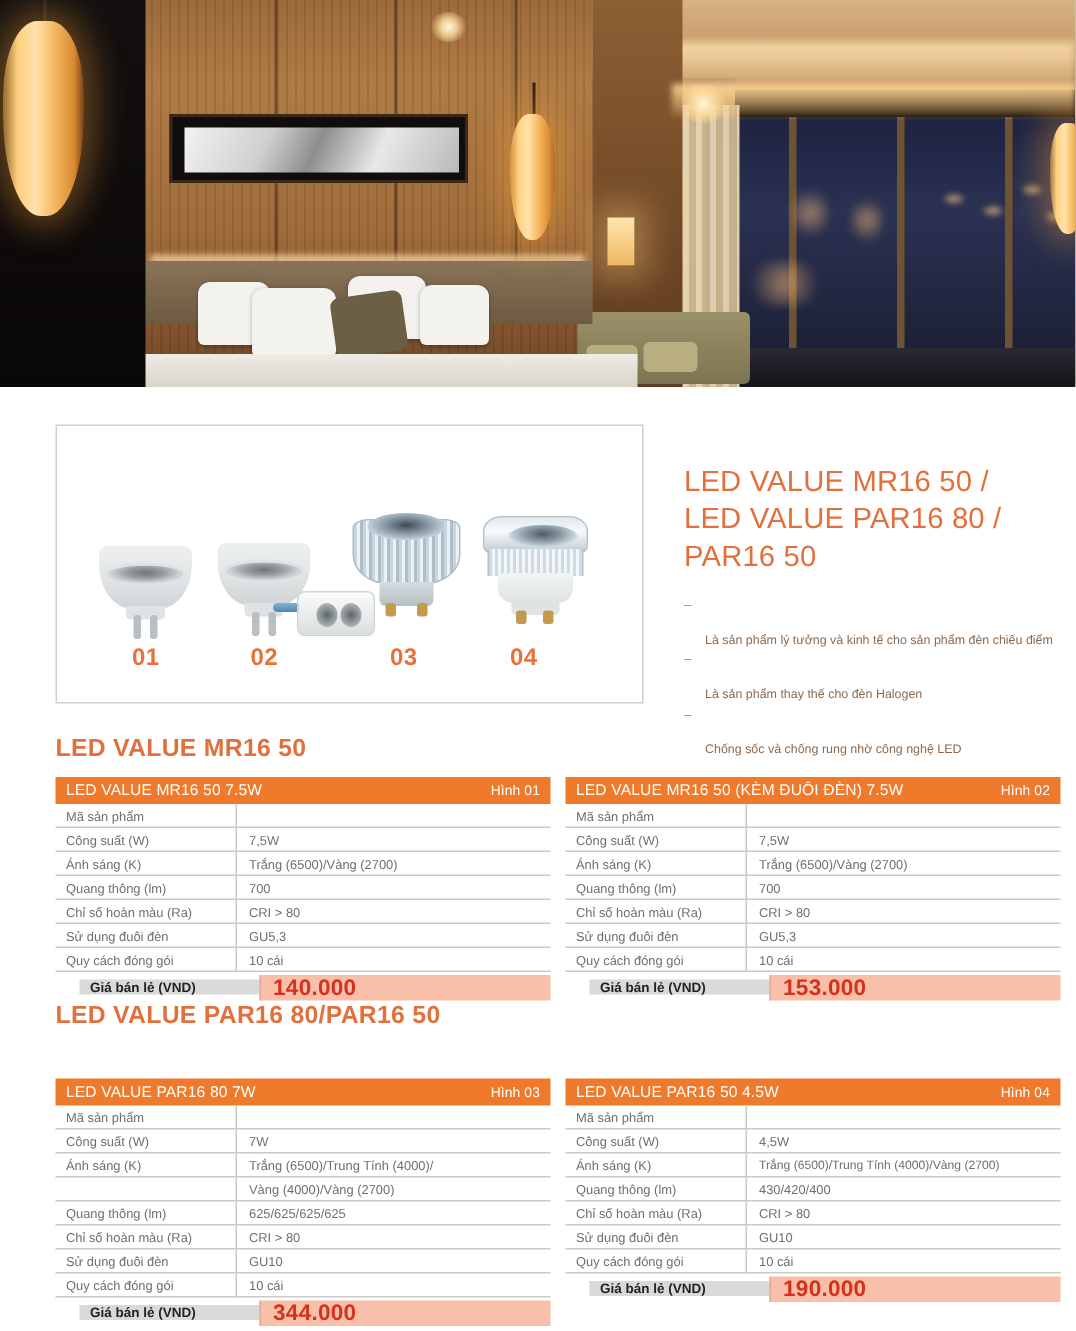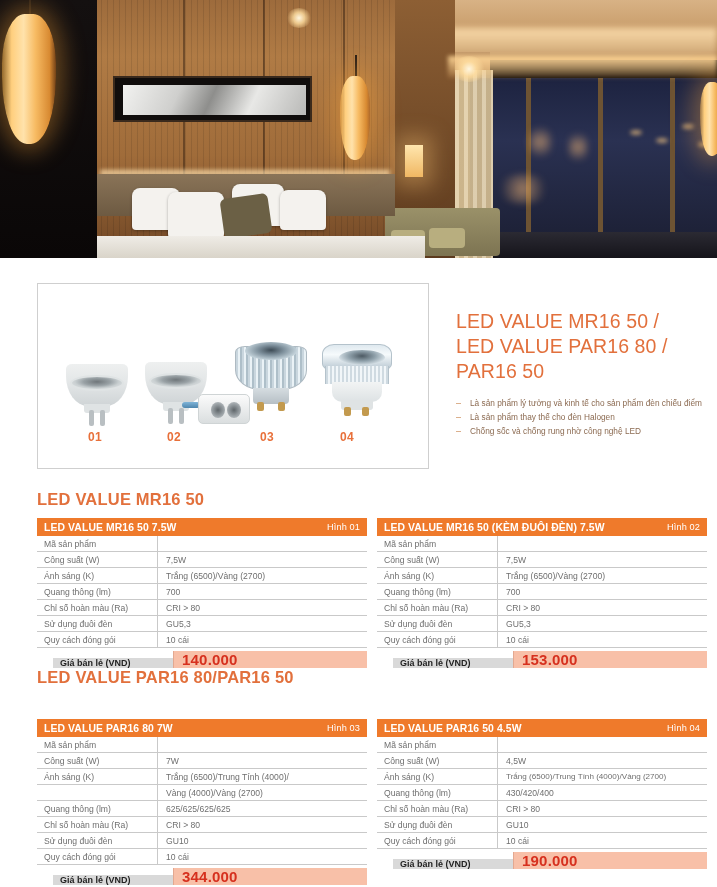--- a/index.html
+++ b/index.html
@@ -133,21 +133,21 @@
     position:absolute; background:#b8ae7f; border-radius:4px;
   }
 
   
   .prod-box {
     position:absolute; left:37px; top:283px; width:392px; height:186px;
     border:1px solid #cfcfcf; background:#fff;
   }
   .lamp { position:absolute; }
   .lamp-label {
-    position:absolute; font-size:12px; font-weight:bold; color:#e8703a;
+    position:absolute; font-size:16px; font-weight:bold; color:#e8703a;
     letter-spacing:.3px;
   }
 
   
   .mr16-body {
     position:absolute; left:0; top:14px; width:62px; height:42px;
     background: linear-gradient(to bottom, #eef0f0 0%, #e3e6e7 45%, #cfd4d6 100%);
     border-radius: 6px 6px 22px 22px / 5px 5px 30px 30px;
   }
   .mr16-face {
@@ -229,56 +229,56 @@
   .title-block h1 {
     font-size:19.5px; line-height:25px; font-weight:normal;
     color:#e2703c; letter-spacing:.1px;
   }
   .bullets { margin-top:13px; }
   .bullet { display:flex; margin-bottom:1px; }
   .bullet .dash {
     width:14px; flex:0 0 14px; color:#c8864f; font-size:9px; line-height:13px;
   }
   .bullet .btxt {
-    font-size:8.3px; line-height:12.4px; color:#8c6b52;
+    font-size:8.3px; line-height:12.4px; color:#8c6b52;margin-top:23px;
   }
 
   
   .sec-title {
     position:absolute; font-size:16.5px; font-weight:bold; color:#e2703c;
     letter-spacing:.2px;
   }
 
   
   .spec { position:absolute; width:330px; }
   .spec .thead {
     display:flex; align-items:center; justify-content:space-between;
     height:18px; padding:0 7px;
     background:#ef7a2b; color:#ffffff;
   }
-  .spec .thead .tname { font-size:10.4px; font-weight:bold; letter-spacing:.1px; }
+  .spec .thead .tname { font-size:10.4px; font-weight:normal; letter-spacing:.1px; }
   .spec .thead .tfig  { font-size:9.2px; font-weight:normal; letter-spacing:.1px; }
 
   .spec .row {
     display:flex; height:16px; align-items:center;
     border-bottom:1px solid #c9c9c9;
   }
   .spec .row .lbl {
     width:120px; flex:0 0 120px; padding-left:7px;
     font-size:8.6px; color:#6f6f6f;
   }
   .spec .row .val {
     flex:1; padding-left:8px; font-size:8.6px; color:#6f6f6f;
     border-left:1px solid #c9c9c9; height:16px; line-height:16px;
   }
   .spec .row.first { border-top:none; }
   .spec .row.cont .lbl { border-bottom:none; }
 
   .spec .price {
-    display:flex; height:20px; align-items:flex-end; border-bottom:none;padding-left:16px;
+    display:flex; height:20px; align-items:center; border-bottom:none;padding-left:16px;
   }
   .spec .price .lbl {
     width:120px; flex:0 0 120px; padding-left:7px;
     background:#d9d9d9; color:#222; font-size:9px; font-weight:bold;
     display:flex; align-items:center;
   }
   .spec .price .val {
     flex:1; background:#f8c0a8; color:#d6301e;
     font-size:15px; font-weight:bold; letter-spacing:.2px;
     display:flex; align-items:center; padding-left:8px;

